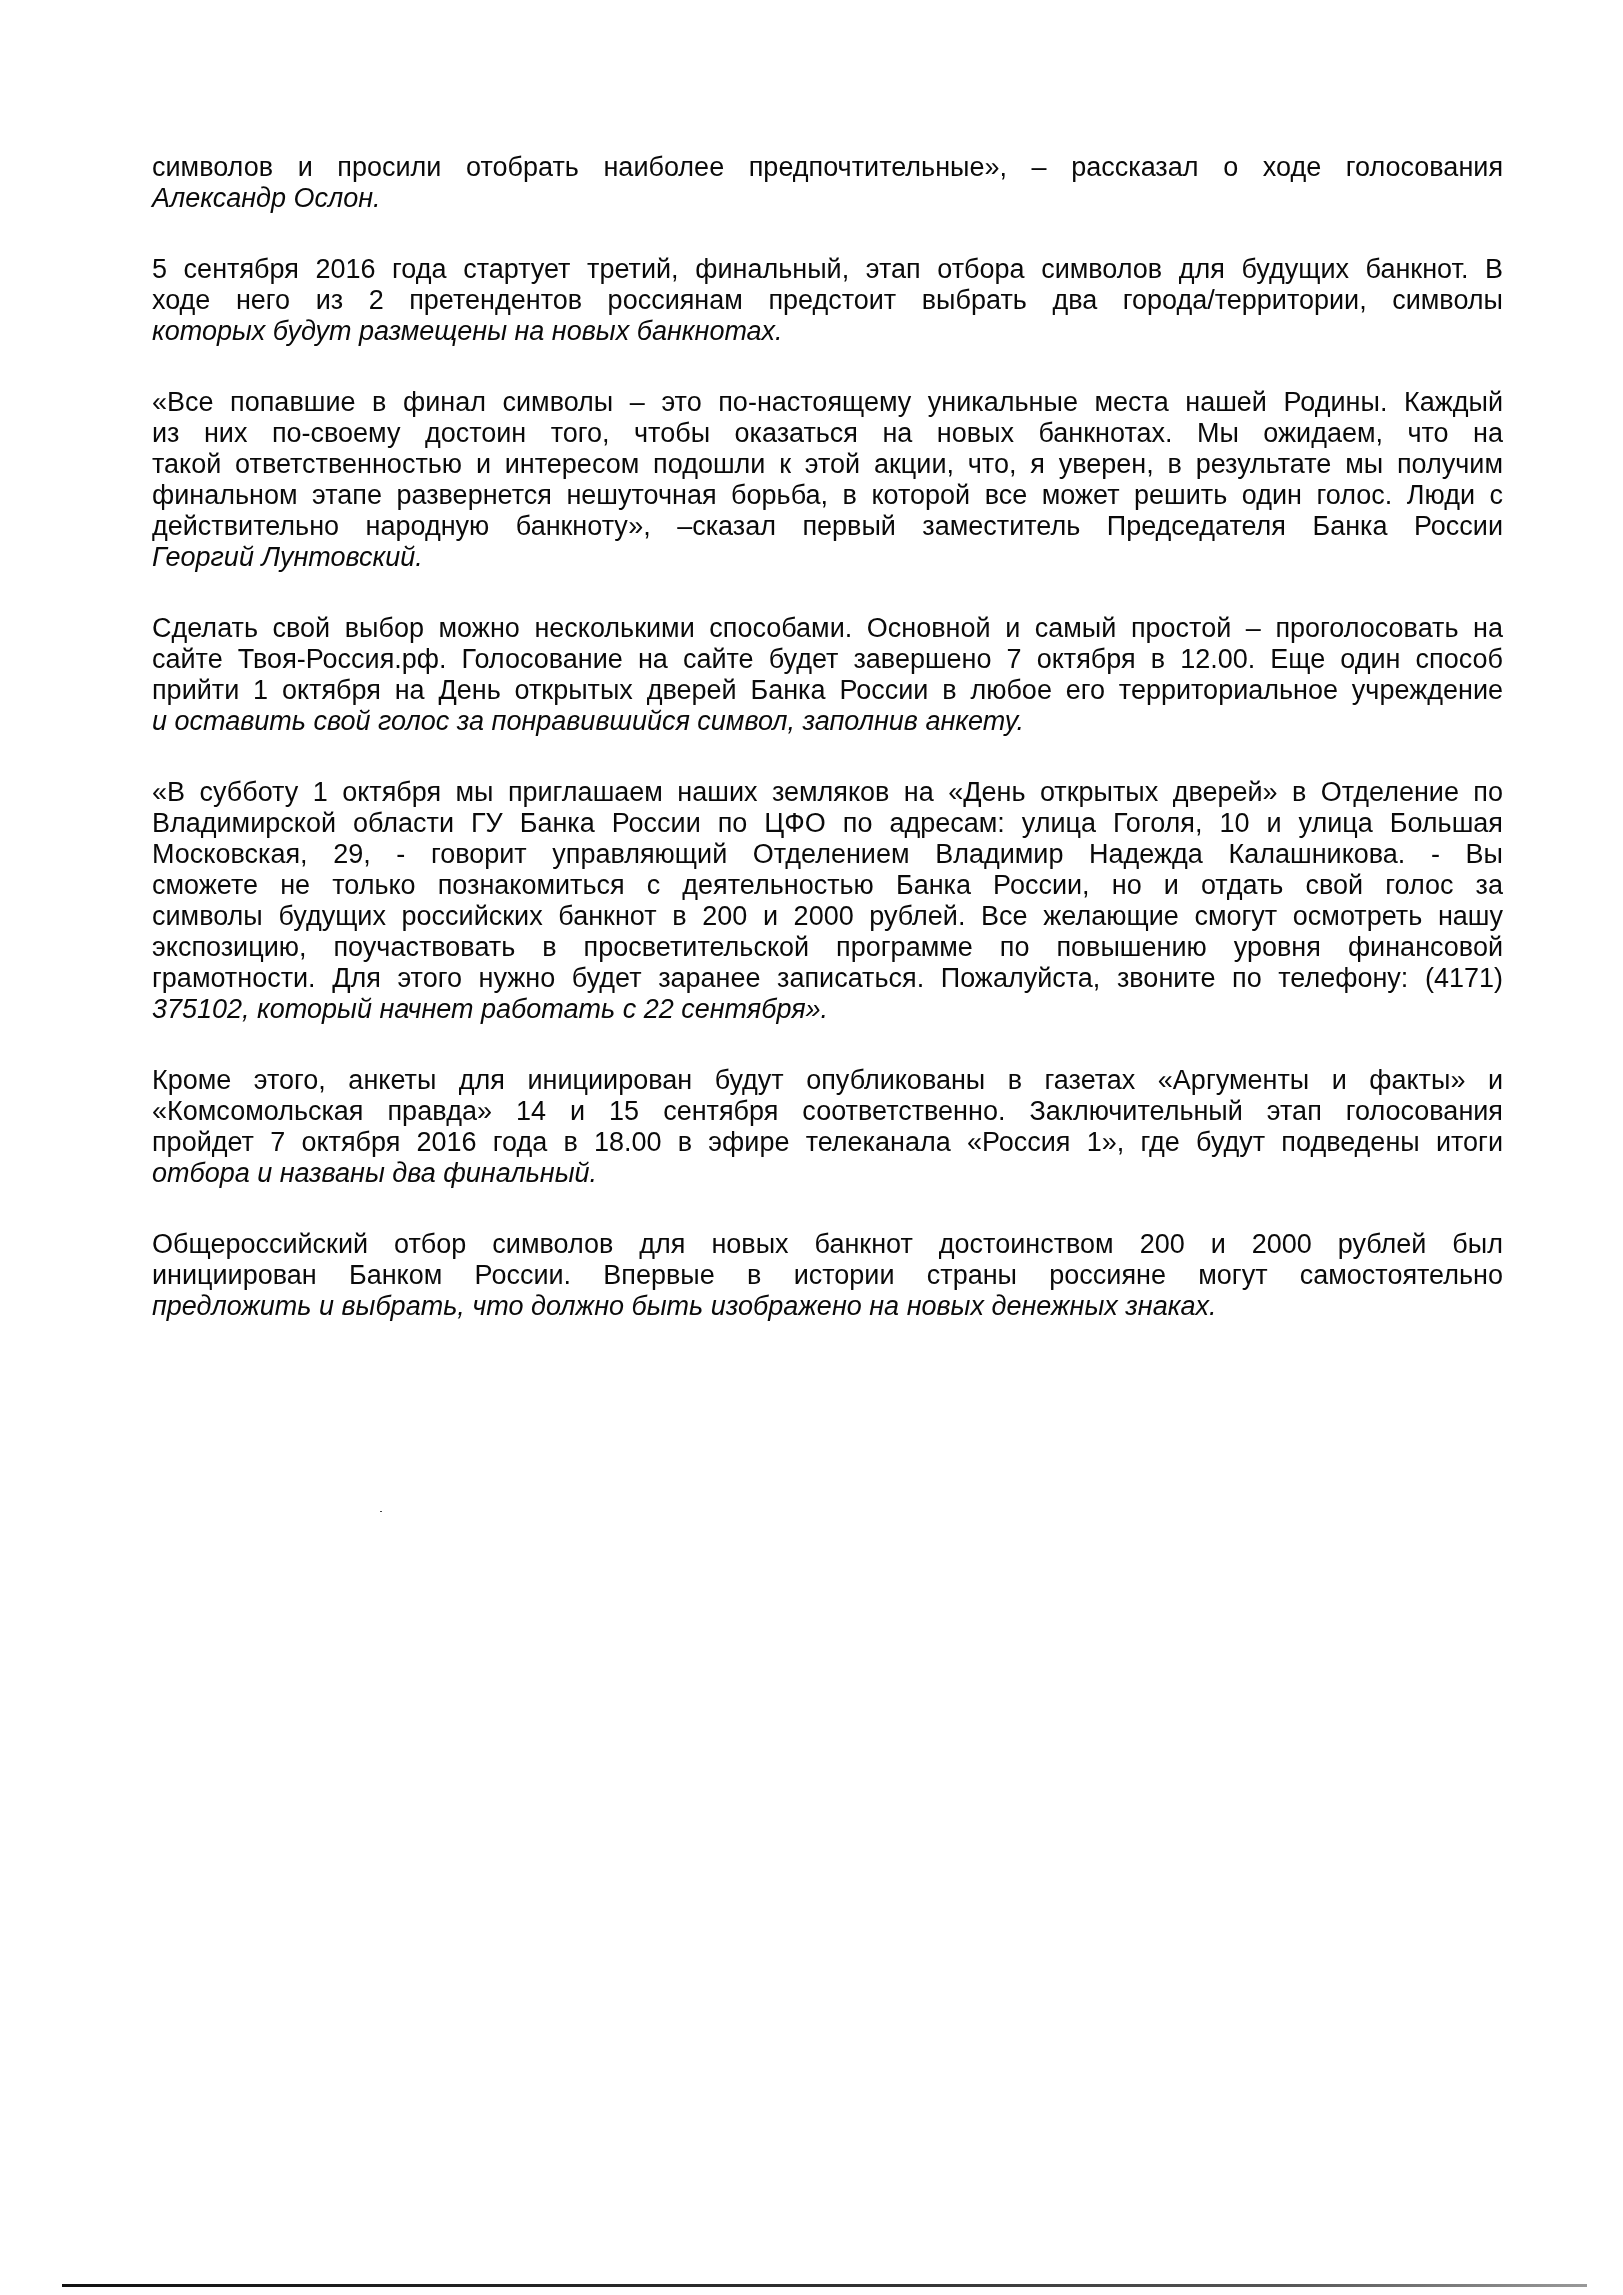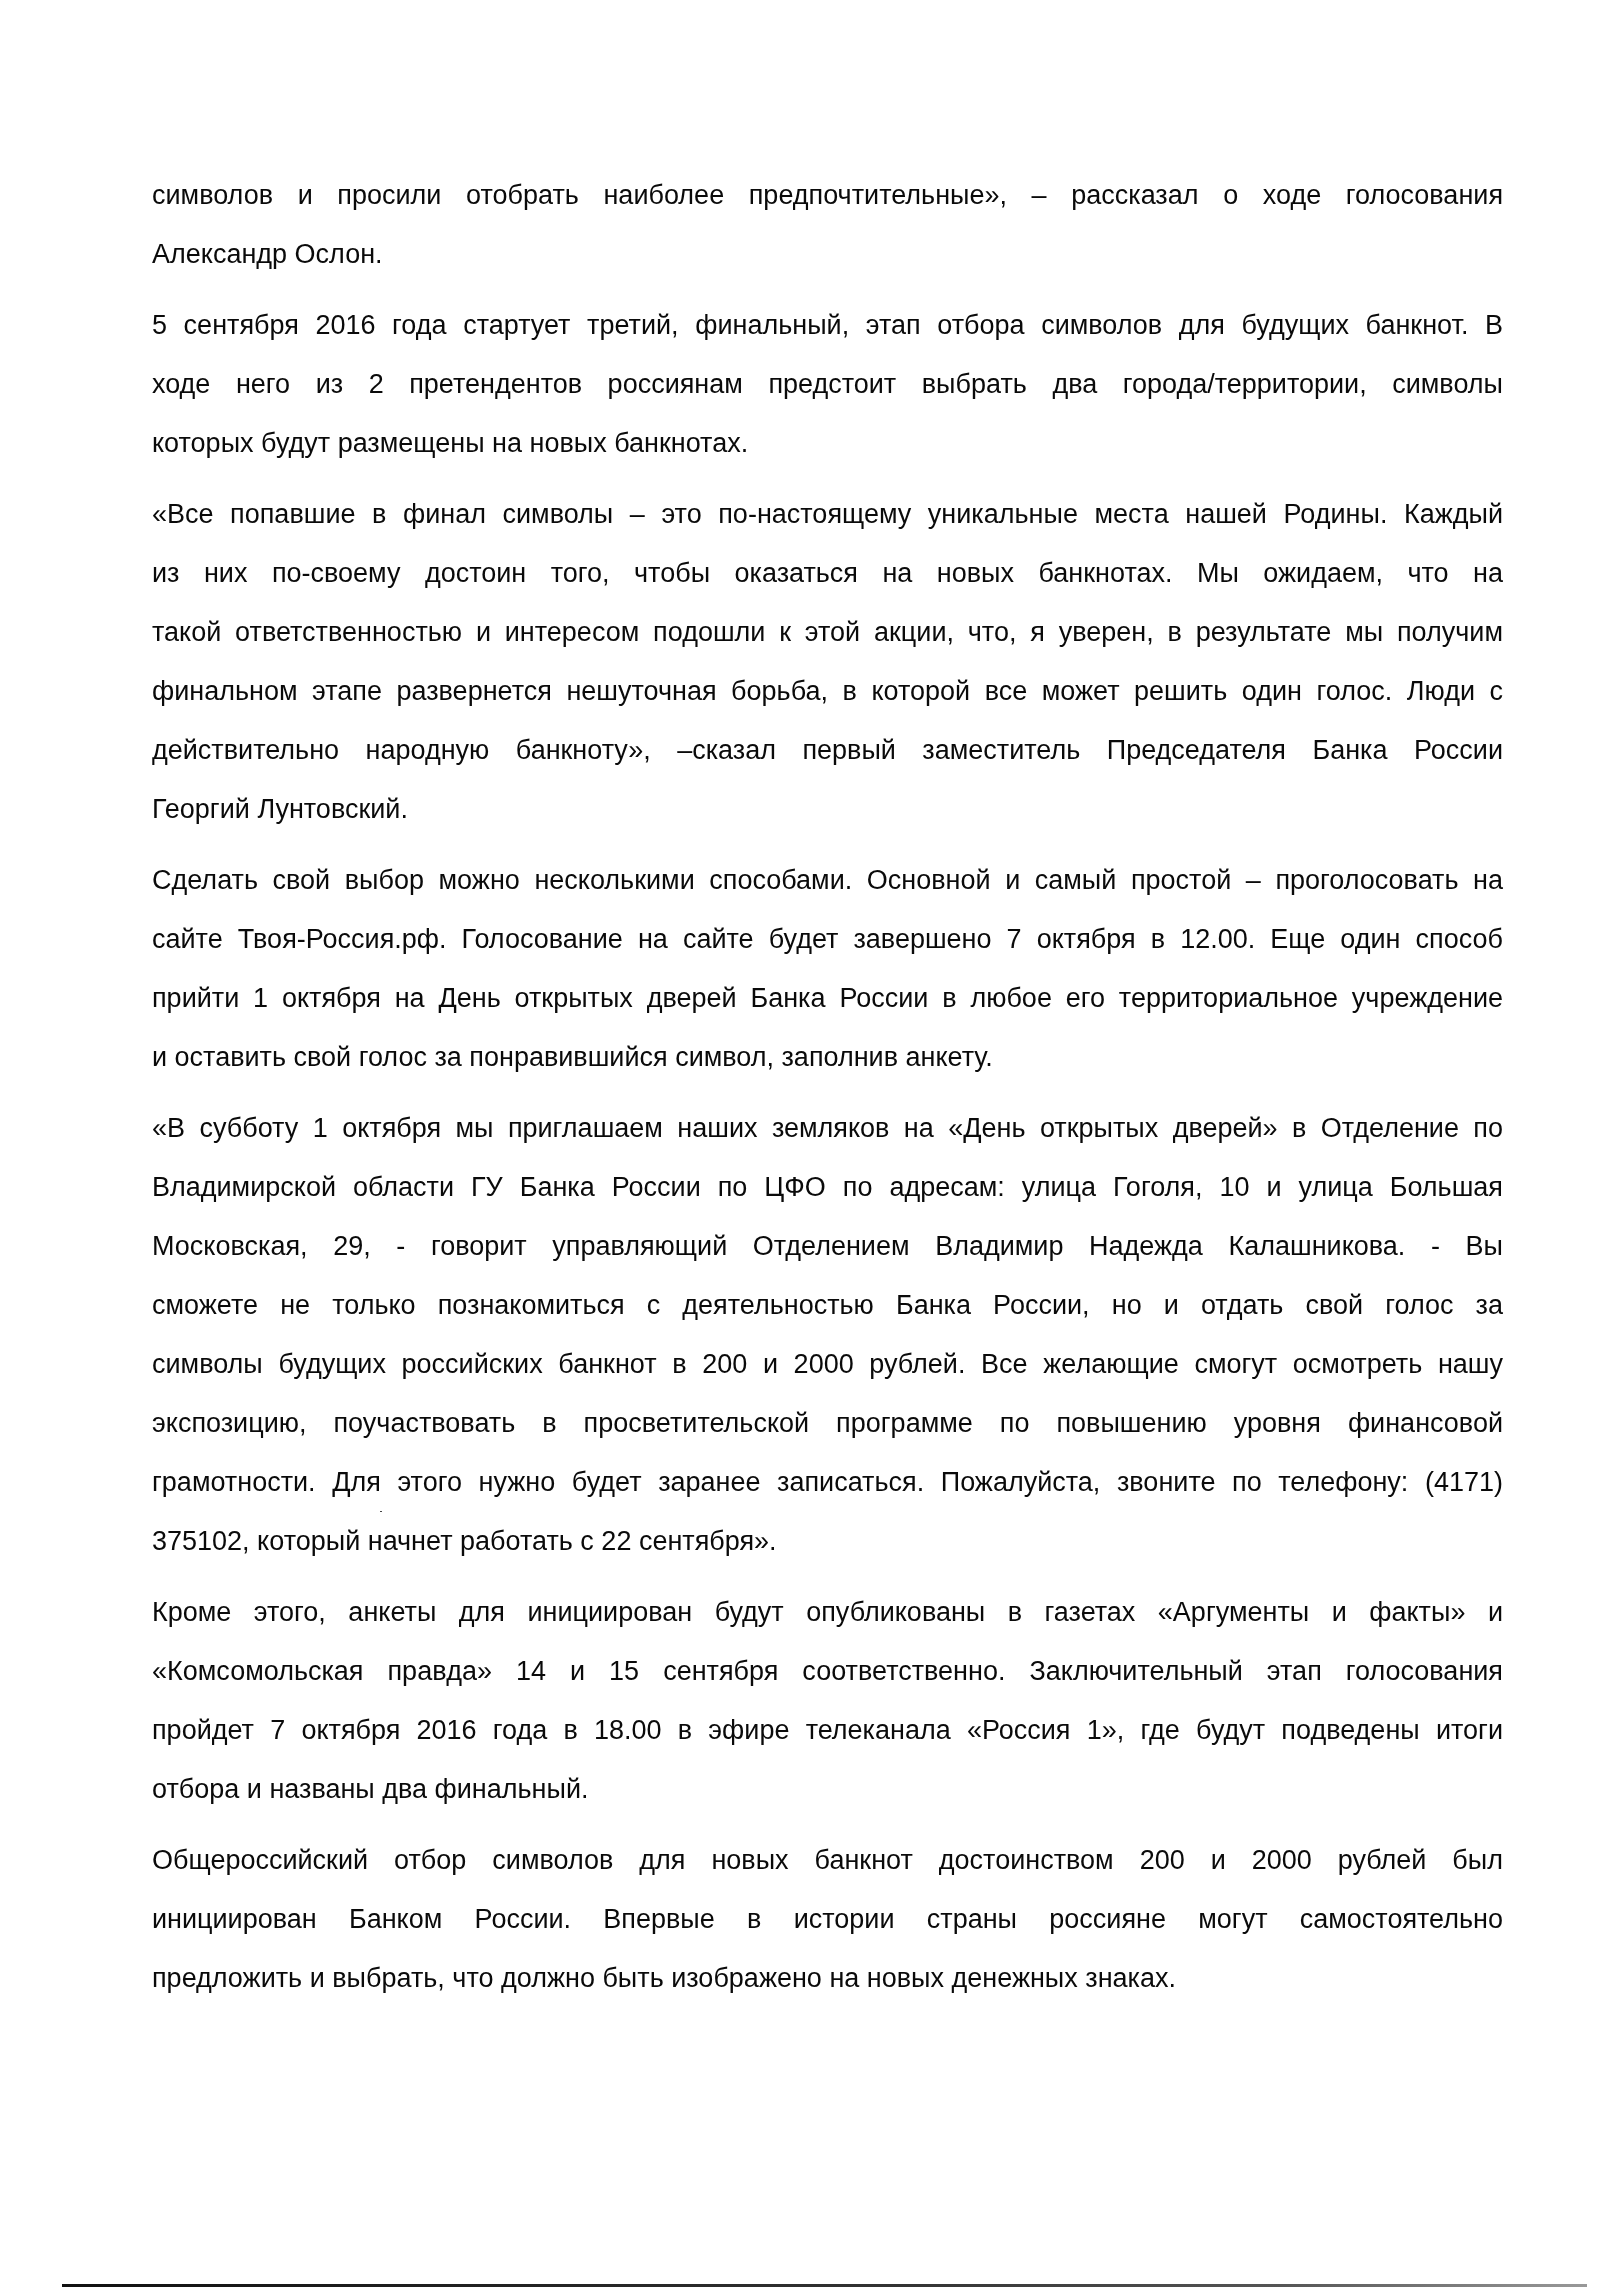--- a/index.html
+++ b/index.html
@@ -26,25 +26,25 @@
     }
     .line {
       display: block;
       font-size: 27px;
       line-height: 31px;
       height: 31px;
       white-space: nowrap;
       text-align: justify;
       text-align-last: justify;
       overflow: visible;
-      margin-top: 28px;
     }
     .line.last {
       text-align: right;
       text-align-last: left;
+      font-style: italic;
     }
     .speck {
       position: absolute;
       left: 380px;
       top: 1511px;
       width: 2px;
       height: 1.3px;
       background: #444;
     }
     .scan-edge {

